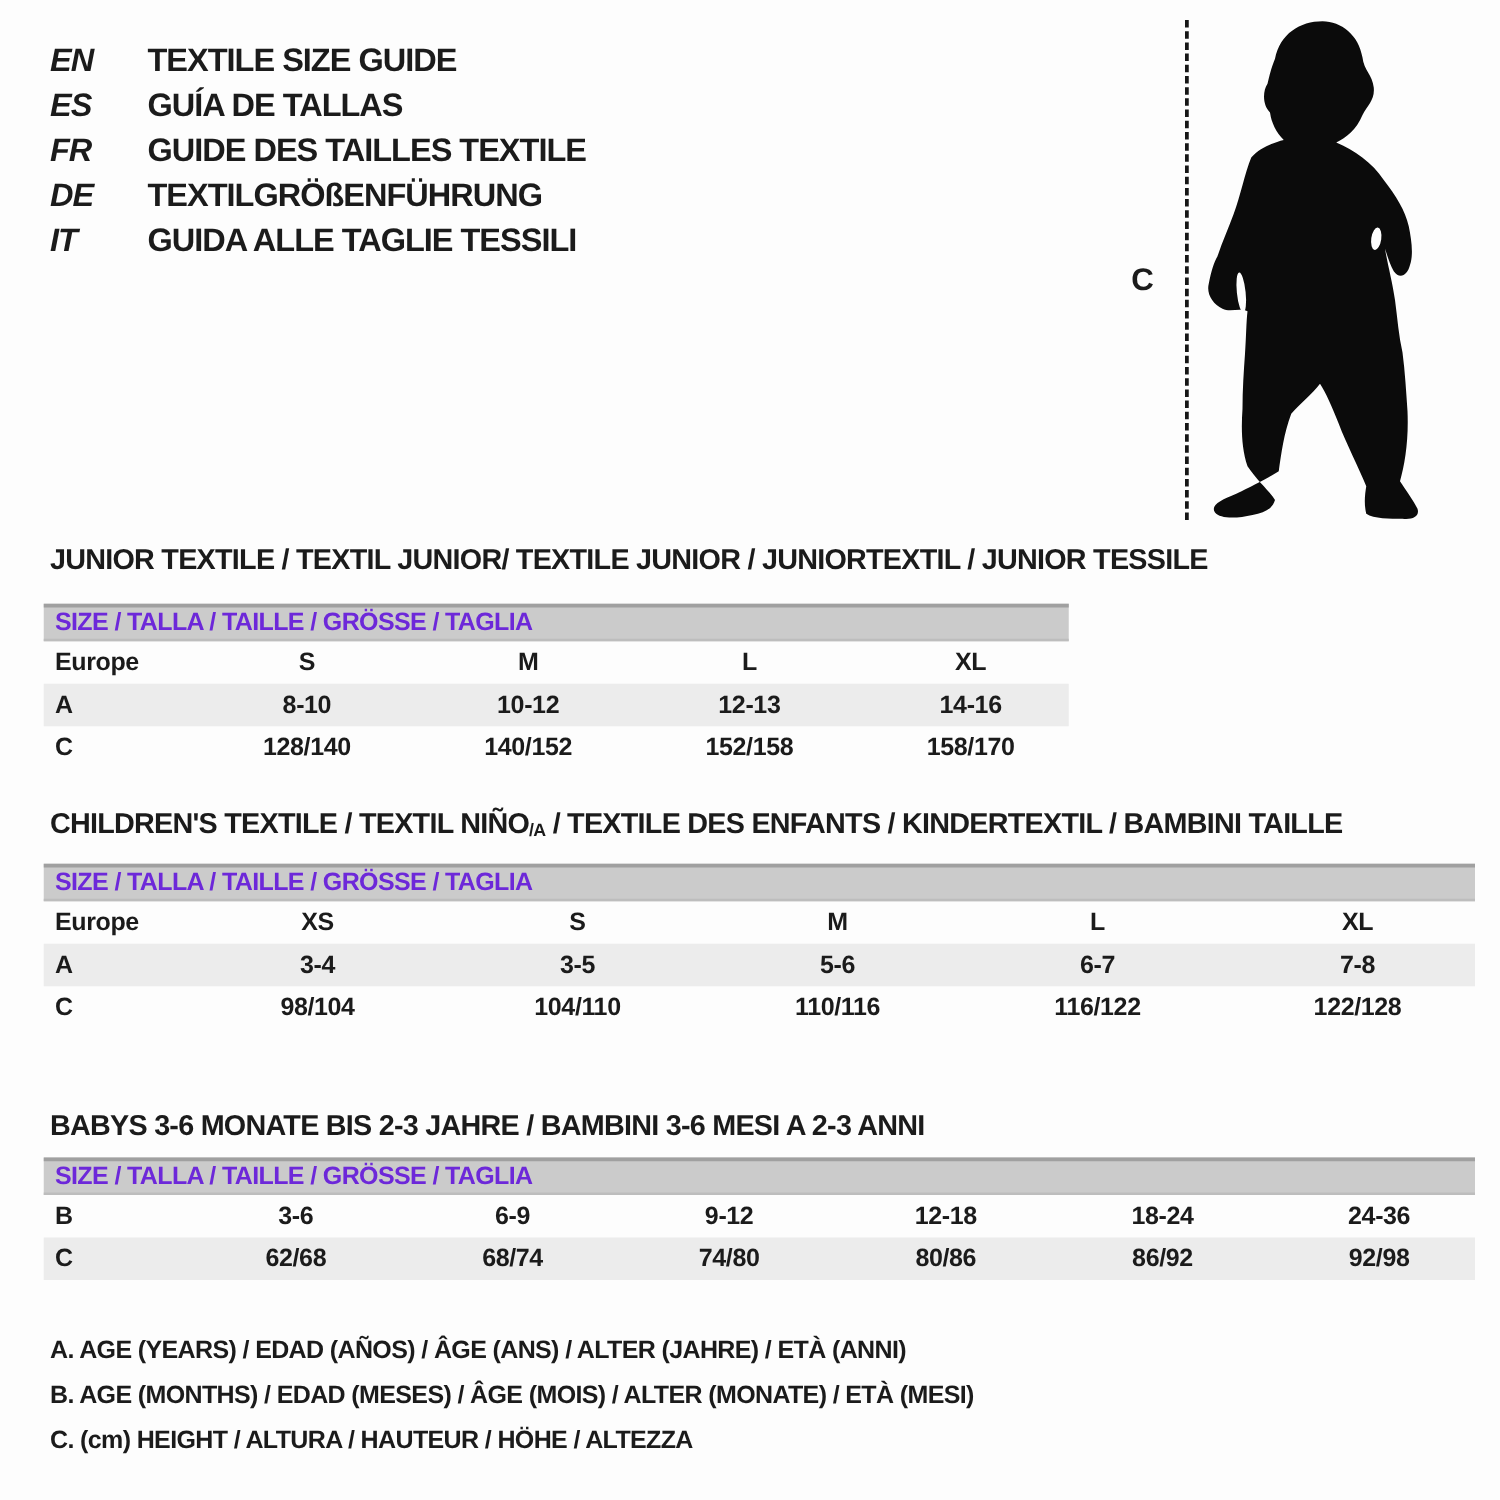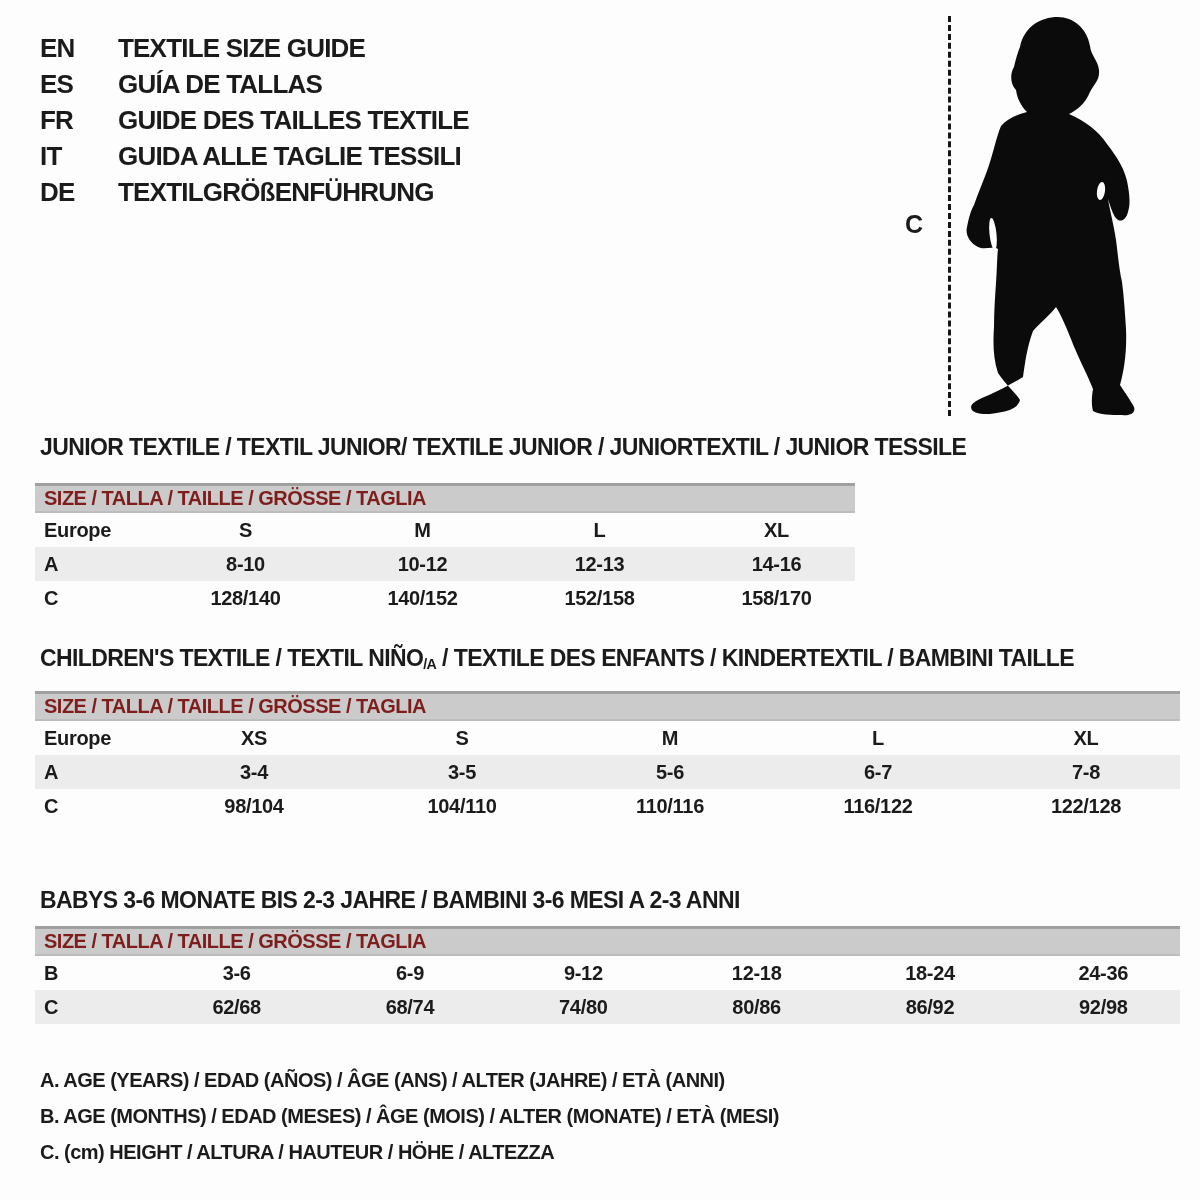--- a/index.html
+++ b/index.html
@@ -22,21 +22,21 @@
   }
   .lang-row {
     display: flex;
     height: 36px;
     align-items: center;
     font-size: 26px;
     font-weight: 700;
     letter-spacing: -0.8px;
     white-space: nowrap;
   }
-  .lang-code { width: 78px; flex: 0 0 78px; }
+  .lang-code { width: 78px; flex: 0 0 78px; font-style: italic; }
 
   
   .measure-line {
     position: absolute;
     left: 948px;
     top: 16px;
     height: 400px;
     width: 0;
     border-left: 3px dashed #161616;
   }
@@ -75,21 +75,21 @@
     height: 30px;
     background: #cbcbcb;
     border-top: 3px solid #a0a0a0;
     border-bottom: 2px solid #bdbdbd;
     display: flex;
     align-items: center;
     padding-left: 9px;
     font-size: 20px;
     font-weight: 700;
     letter-spacing: -0.5px;
-    color: #7f1d1d;
+    color: #6d28d9;
   }
   .trow {
     display: flex;
     height: 34px;
     align-items: center;
     font-size: 20px;
     font-weight: 700;
     letter-spacing: -0.3px;
     gap: 20px;
   }
@@ -126,26 +126,26 @@
     </div>
     <div class="lang-row">
       <span class="lang-code">ES</span>
       <span class="lang-title">GUÍA DE TALLAS</span>
     </div>
     <div class="lang-row">
       <span class="lang-code">FR</span>
       <span class="lang-title">GUIDE DES TAILLES TEXTILE</span>
     </div>
     <div class="lang-row">
+      <span class="lang-code">DE</span>
+      <span class="lang-title">TEXTILGRÖßENFÜHRUNG</span>
+    </div>
+    <div class="lang-row">
       <span class="lang-code">IT</span>
       <span class="lang-title">GUIDA ALLE TAGLIE TESSILI</span>
-    </div>
-    <div class="lang-row">
-      <span class="lang-code">DE</span>
-      <span class="lang-title">TEXTILGRÖßENFÜHRUNG</span>
     </div>
   </div>
 
   <div class="measure-line"></div>
   <div class="measure-label">C</div>
   <svg class="silhouette" viewBox="0 0 178 402" xmlns="http://www.w3.org/2000/svg" aria-hidden="true">
     <path fill="#0b0b0b" d="
       M93,3
       C108,3 122,14 125,32
       C126,42 133,46 134,56

